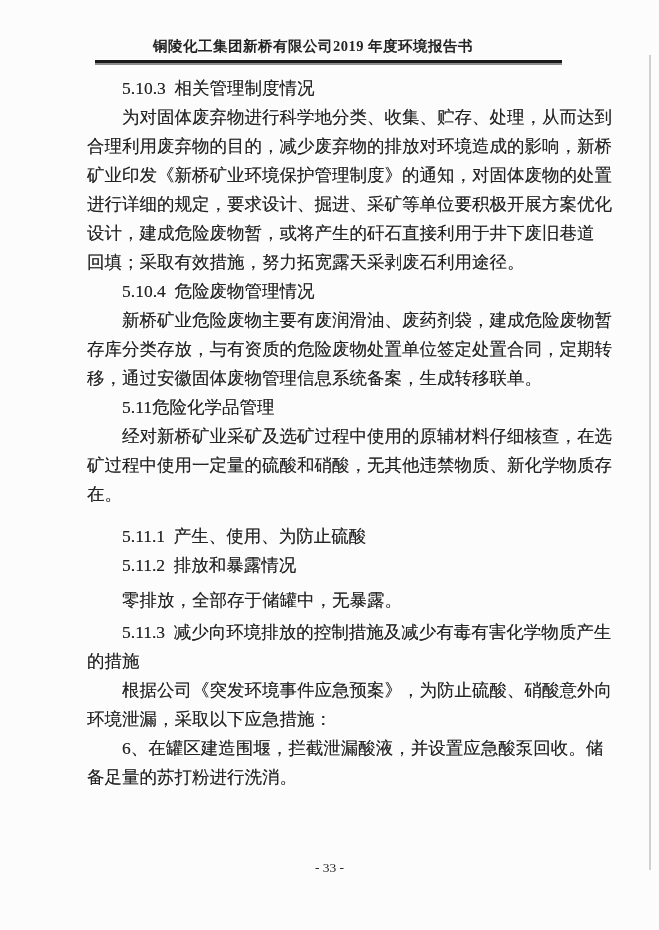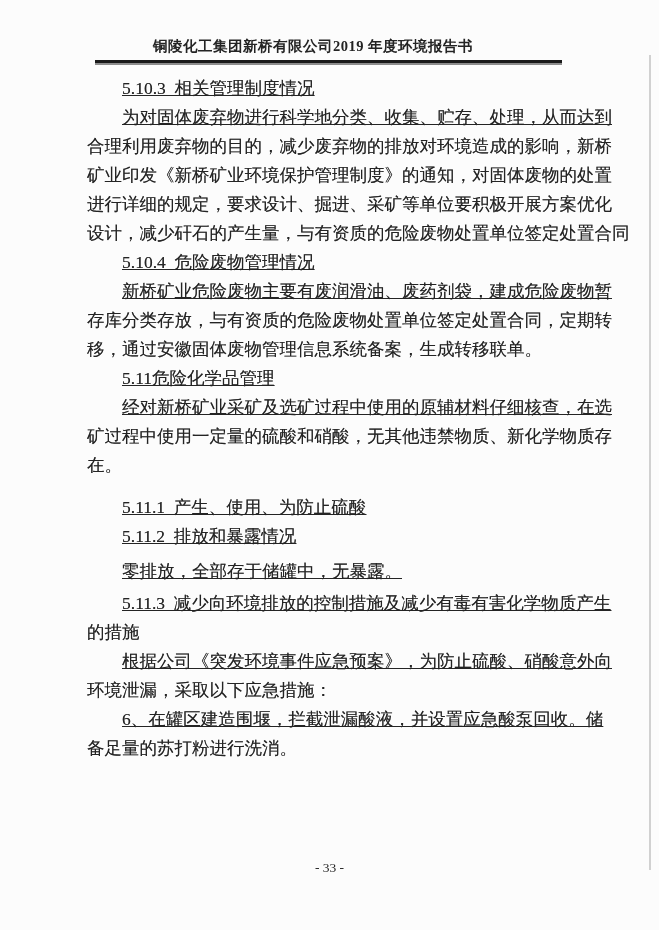--- a/index.html
+++ b/index.html
@@ -44,21 +44,20 @@
     line-height: 29px;
     color: var(--text-color, #242424);
     text-shadow: 0 0 0.5px rgba(35, 35, 35, 0.55);
   }
   .line {
     white-space: pre;
     height: 29px;
   }
   .block > .line.first {
     padding-left: 35px;
-    text-decoration: underline;
   }
   
   .block:nth-child(7)  { margin-top: 13px; }
   .block:nth-child(9)  { margin-top: 6px; }
   .block:nth-child(10) { margin-top: 3px; }
   .block:nth-child(13) { margin-top: 5px; }
   .footer {
     position: absolute;
     top: 860px;
     left: 0;
@@ -86,21 +85,22 @@
   <div class="header-rule"></div>
   <div class="content" id="content">
       <div class="block heading">
         <div class="line first">5.10.3  相关管理制度情况</div>
       </div>
       <div class="block paragraph">
         <div class="line first">为对固体废弃物进行科学地分类、收集、贮存、处理，从而达到</div>
         <div class="line">合理利用废弃物的目的，减少废弃物的排放对环境造成的影响，新桥</div>
         <div class="line">矿业印发《新桥矿业环境保护管理制度》的通知，对固体废物的处置</div>
         <div class="line">进行详细的规定，要求设计、掘进、采矿等单位要积极开展方案优化</div>
-        <div class="line">设计，减少矸石的产生量，与有资质的危险废物处置单位签定处置合同</div>
+        <div class="line">设计，建成危险废物暂，或将产生的矸石直接利用于井下废旧巷道</div>
+        <div class="line">回填；采取有效措施，努力拓宽露天采剥废石利用途径。</div>
       </div>
       <div class="block heading">
         <div class="line first">5.10.4  危险废物管理情况</div>
       </div>
       <div class="block paragraph">
         <div class="line first">新桥矿业危险废物主要有废润滑油、废药剂袋，建成危险废物暂</div>
         <div class="line">存库分类存放，与有资质的危险废物处置单位签定处置合同，定期转</div>
         <div class="line">移，通过安徽固体废物管理信息系统备案，生成转移联单。</div>
       </div>
       <div class="block heading">

